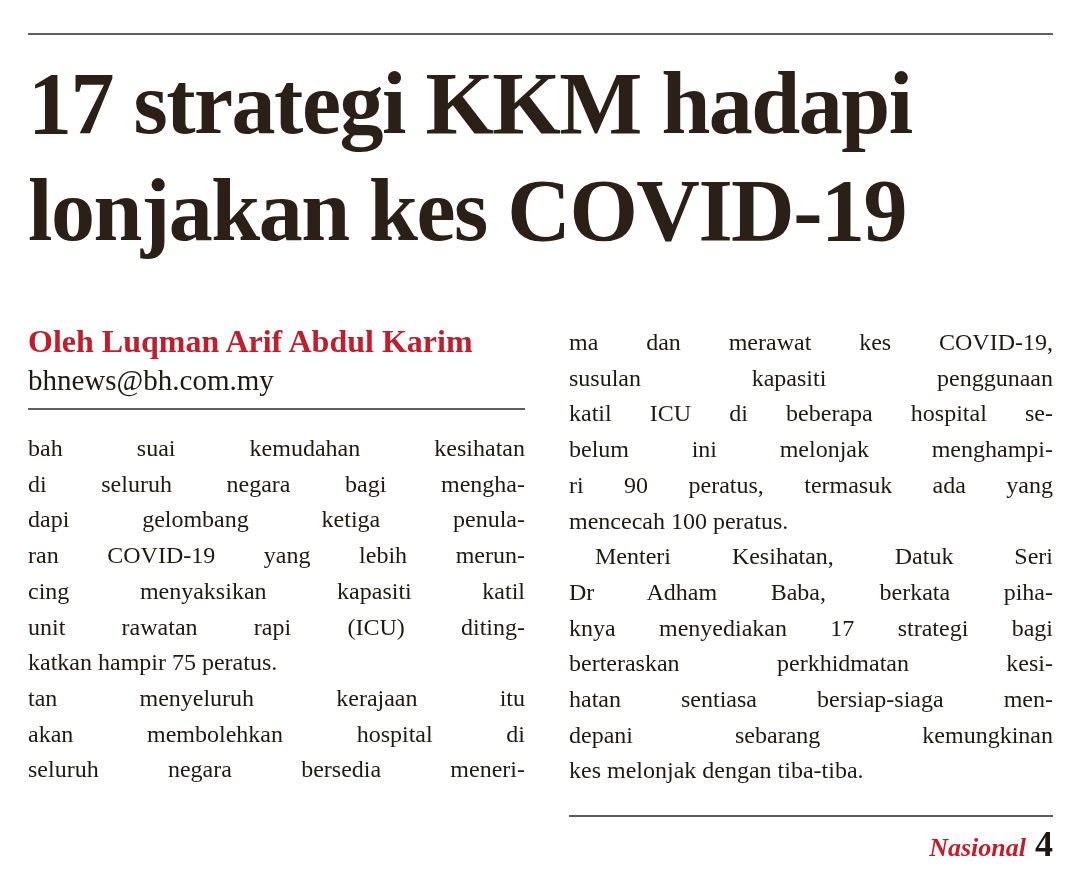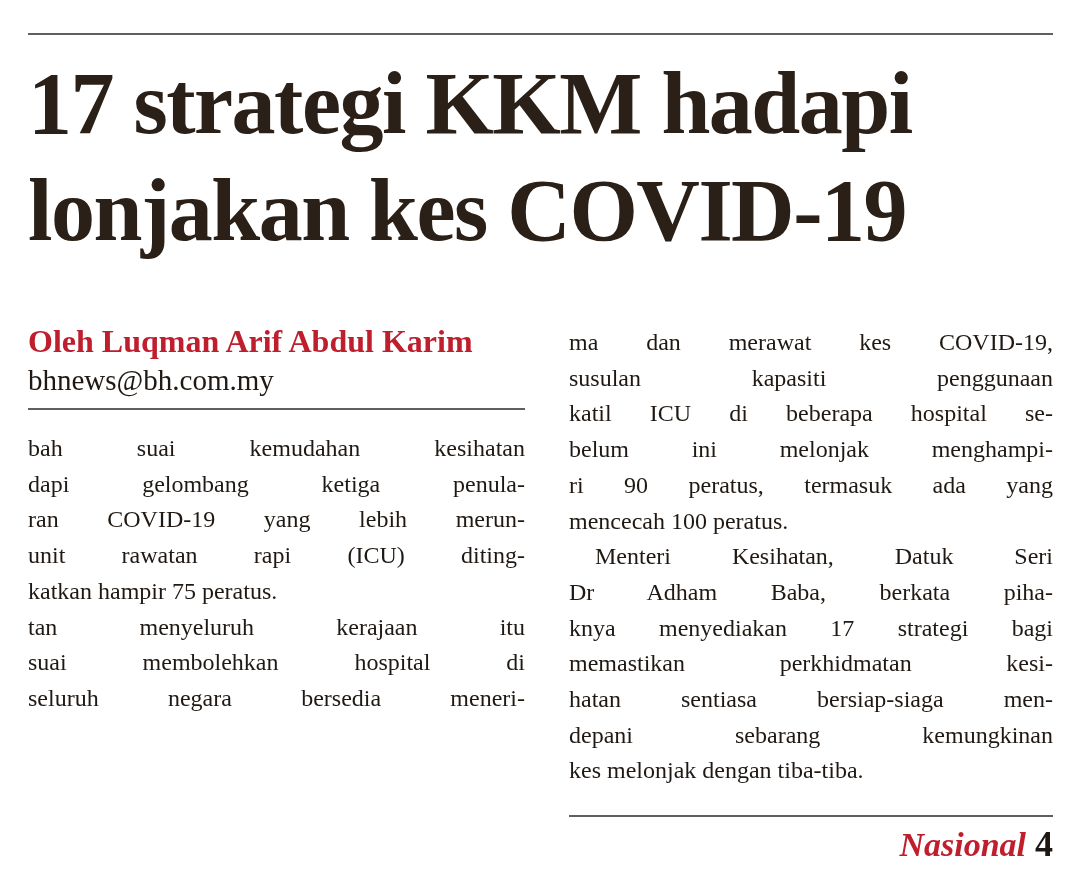--- a/index.html
+++ b/index.html
@@ -78,21 +78,21 @@
   .section-tag {
     margin-top: 7px;
     text-align: right;
     line-height: 40px;
     white-space: nowrap;
   }
   .section-name {
     color: var(--accent);
     font-style: italic;
     font-weight: bold;
-    font-size: 34px;
+    font-size: 26px;
   }
   .page-number {
     color: #1c1713;
     font-weight: bold;
     font-size: 36px;
     margin-left: 9px;
   }
 </style>
 </head>
 <body>
@@ -107,44 +107,46 @@
   </h1>
 
   <div class="columns">
 
     <div class="col-left">
       <div class="byline">Oleh Luqman Arif Abdul Karim</div>
       <div class="email">bhnews@bh.com.my</div>
       <div class="byline-rule"></div>
       <div class="body-lines" id="col-left-lines">
           <div class="bodyline">bah suai kemudahan kesihatan</div>
+          <div class="bodyline">di seluruh negara bagi mengha-</div>
           <div class="bodyline">dapi gelombang ketiga penula-</div>
           <div class="bodyline">ran COVID-19 yang lebih merun-</div>
+          <div class="bodyline">cing menyaksikan kapasiti katil</div>
           <div class="bodyline">unit rawatan rapi (ICU) diting-</div>
           <div class="bodyline endline">katkan hampir 75 peratus.</div>
           <div class="bodyline">tan menyeluruh kerajaan itu</div>
-          <div class="bodyline">suai membolehkan hospital di</div>
+          <div class="bodyline">akan membolehkan hospital di</div>
           <div class="bodyline">seluruh negara bersedia meneri-</div>
         </div>
     </div>
 
     <div class="col-gap"></div>
 
     <div class="col-right">
       <div class="body-lines" id="col-right-lines">
           <div class="bodyline">ma dan merawat kes COVID-19,</div>
           <div class="bodyline">susulan kapasiti penggunaan</div>
           <div class="bodyline">katil ICU di beberapa hospital se-</div>
           <div class="bodyline">belum ini melonjak menghampi-</div>
           <div class="bodyline">ri 90 peratus, termasuk ada yang</div>
           <div class="bodyline endline">mencecah 100 peratus.</div>
           <div class="bodyline indent">Menteri Kesihatan, Datuk Seri</div>
           <div class="bodyline">Dr Adham Baba, berkata piha-</div>
           <div class="bodyline">knya menyediakan 17 strategi bagi</div>
-          <div class="bodyline">memastikan perkhidmatan kesi-</div>
+          <div class="bodyline">berteraskan perkhidmatan kesi-</div>
           <div class="bodyline">hatan sentiasa bersiap-siaga men-</div>
           <div class="bodyline">depani sebarang kemungkinan</div>
           <div class="bodyline endline">kes melonjak dengan tiba-tiba.</div>
         </div>
       <div class="footer">
         <div class="footer-rule"></div>
         <div class="section-tag">
           <span class="section-name">Nasional</span><span class="page-number">4</span>
         </div>
       </div>

